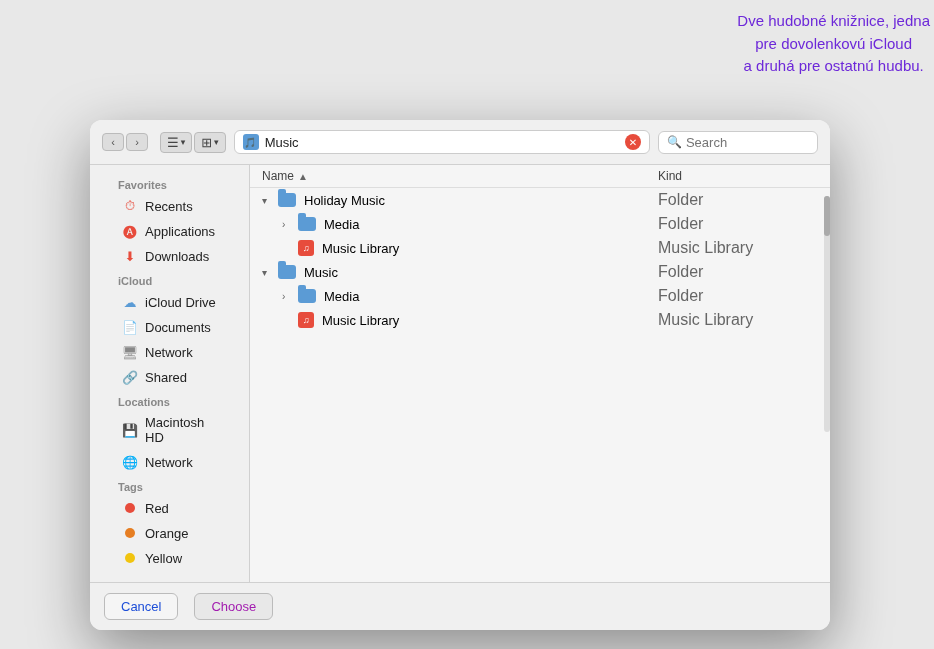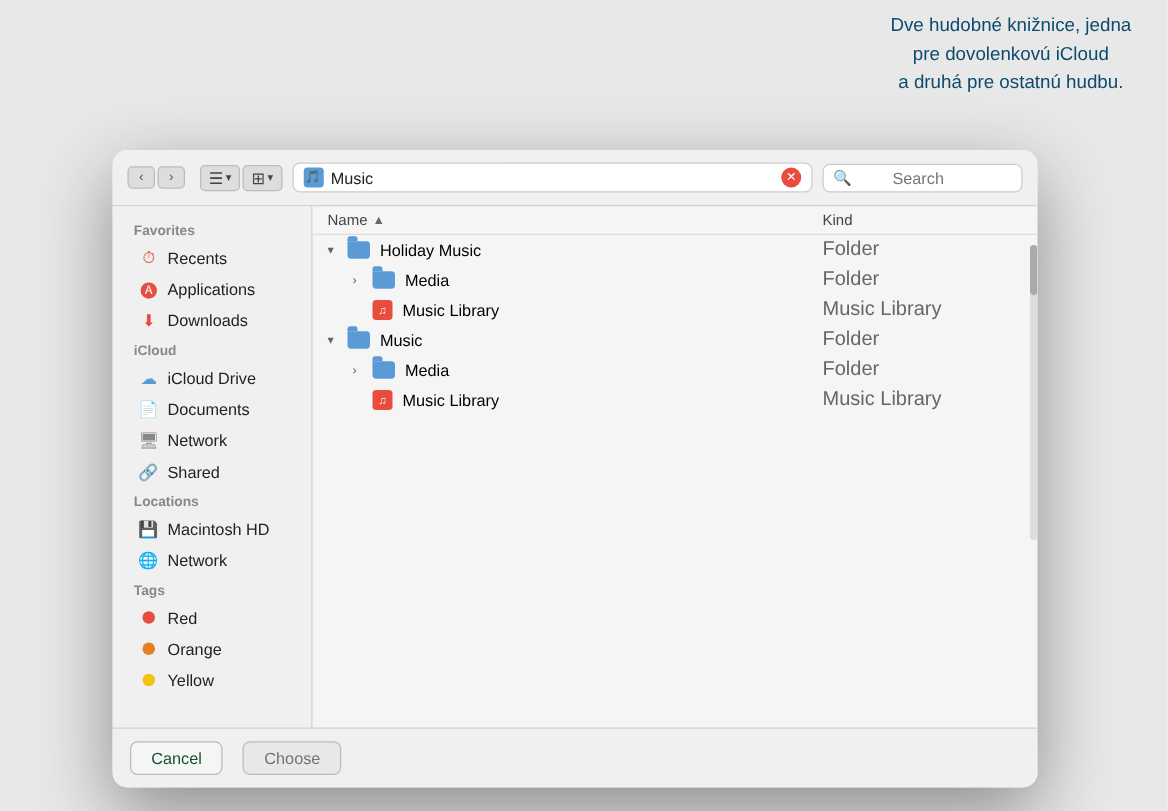--- a/index.html
+++ b/index.html
@@ -11,25 +11,25 @@
       overflow: hidden;
       display: flex;
       align-items: center;
       justify-content: center;
       position: relative;
     }
 
     .annotation {
       position: absolute;
       top: 10px;
-      right: 29px;
+      right: 4px;
       text-align: center;
       font-size: 15px;
       line-height: 1.5;
-      color: #0c4a6e;
+      color: #6d28d9;
       max-width: 280px;
       z-index: 10;
     }
 
     .dialog {
       width: 740px;
       height: 510px;
       background: #f5f5f5;
       border-radius: 12px;
       box-shadow: 0 20px 60px rgba(0,0,0,0.4);
@@ -146,34 +146,33 @@
       color: #888;
     }
 
     .search-input {
       border: none;
       outline: none;
       font-size: 13px;
       color: #ef4444;
       background: transparent;
       width: 100%;
-      margin-left: 28px;
     }
 
     .main-content {
       display: flex;
       flex: 1;
       overflow: hidden;
     }
 
     .sidebar {
       width: 160px;
       background: #f0f0f0;
       border-right: 1px solid #d0d0d0;
-      padding: 8px 5px;
+      padding: 8px 16px;
       overflow-y: auto;
       flex-shrink: 0;
     }
 
     .sidebar-section-header {
       font-size: 11px;
       font-weight: 600;
       color: #888;
       padding: 6px 12px 2px;
       text-transform: none;
@@ -350,26 +349,26 @@
       border: 1px solid #bbb;
     }
 
     .btn-new-folder {
       background: #f5f5f5;
       color: #222;
     }
 
     .btn-cancel {
       background: #f5f5f5;
-      color: #14532d;
+      color: #1d4ed8;
     }
 
     .btn-choose {
       background: #e8e8e8;
-      color: #737373;
+      color: #a21caf;
       margin-left: 8px;
     }
 
     .right-buttons {
       display: flex;
       gap: 8px;
     }
 
     .chevron-down {
       font-size: 9px;

